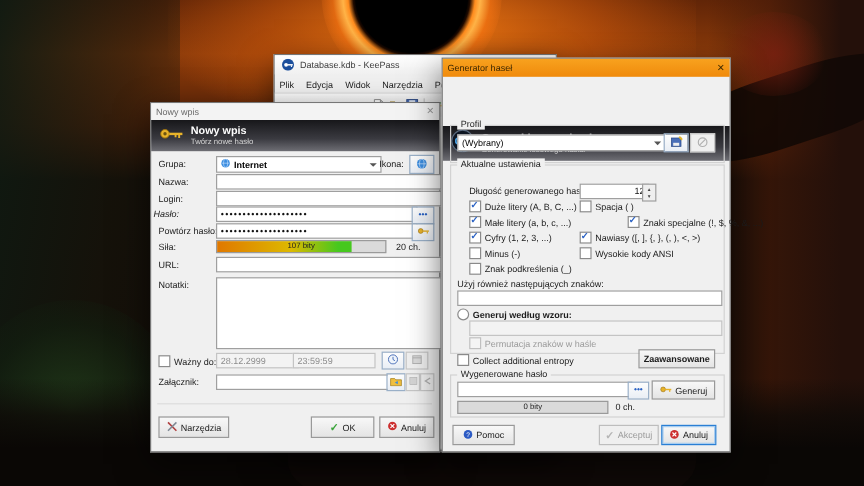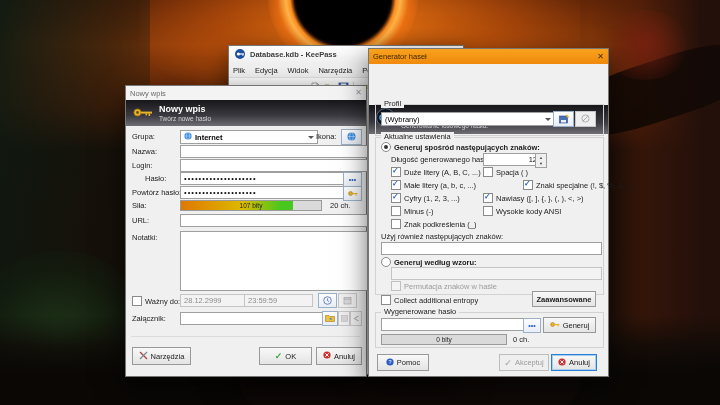--- a/index.html
+++ b/index.html
@@ -79,21 +79,21 @@
   <div class="abs bg-eclipse"></div>
   <div class="abs bg-left"></div>
   <div class="abs bg-leaves"></div>
   <div class="abs bg-right"></div>
   <div class="abs bg-branch"></div>
   <div class="abs bg-redleaf"></div>
   <div class="abs bg-bottom"></div>
   <div class="abs bg-trunk"></div>
 
   <div class="win" style="left:228px;top:45px;width:234px;height:328px;">
-    <div class="titlebar" style="height:16px;background:linear-gradient(#fefefe,#f1f1f1);color:#3c3c3c;font-weight:bold;">
+    <div class="titlebar" style="height:16px;background:linear-gradient(#fefefe,#f1f1f1);color:#3c3c3c;">
       <span class="tb-icon">
         <svg width="10" height="10" viewBox="0 0 10 10">
             <circle cx="5" cy="5" r="5" fill="#1c4f9c"></circle>
             <circle cx="3.4" cy="5" r="1.6" fill="#fff"></circle>
             <rect x="4.6" y="4.4" width="4.4" height="1.2" fill="#fff"></rect>
             <rect x="7.4" y="5.4" width="1" height="1.4" fill="#fff"></rect>
           </svg>
       </span>
       <span>Database.kdb - KeePass</span>
     </div>
@@ -207,21 +207,21 @@
             <path d="M0.6 4h6.8" stroke="#cfe6ff" stroke-width="0.5"></path>
           </svg></span>
     </div>
 
     <span class="lbl abs" style="left:6px;top:61px;">Nazwa:</span>
     <div class="field" style="left:54px;top:59px;width:180px;"></div>
 
     <span class="lbl abs" style="left:6px;top:75px;">Login:</span>
     <div class="field" style="left:54px;top:73px;width:180px;"></div>
 
-    <span class="lbl abs" style="left:19px;top:88px;">Hasło:</span>
+    <span class="lbl abs" style="left:2px;top:88px;font-style:italic;">Hasło:</span>
     <div class="field" style="left:54px;top:86px;width:160px;letter-spacing:1px;">••••••••••••••••••••</div>
     <div class="iconbtn" style="left:217px;top:86px;width:17px;height:13px;color:#2a62c4;font-weight:bold;">•••</div>
 
     <span class="lbl abs" style="left:6px;top:102px;">Powtórz hasło:</span>
     <div class="field" style="left:54px;top:100px;width:160px;letter-spacing:1px;">••••••••••••••••••••</div>
     <div class="iconbtn" style="left:217px;top:100px;width:17px;height:13px;">
       <span><svg width="10" height="7" viewBox="0 0 10 7">
             <circle cx="2.6" cy="3.5" r="2" fill="#e8b32a" stroke="#9a7010" stroke-width="0.5"></circle>
             <rect x="4.4" y="3" width="5" height="1.2" fill="#e8b32a"></rect>
             <rect x="7.6" y="4" width="1" height="1.6" fill="#e8b32a"></rect>
@@ -336,24 +336,20 @@
     <div class="iconbtn dis" style="left:206px;top:62px;width:19px;height:14px;">
       <span><svg width="9" height="9" viewBox="0 0 9 9">
             <circle cx="4.5" cy="4.5" r="3.6" fill="none" stroke="#b0b0b0" stroke-width="1"></circle>
             <path d="M2 7 7 2" stroke="#b0b0b0" stroke-width="1"></path>
           </svg></span>
     </div>
 
     <div class="gbox" style="left:6px;top:88px;width:227px;height:156px;"></div>
     <span class="gbox-lbl" style="left:12px;top:83px;">Aktualne ustawienia</span>
 
-    <div class="row" style="left:12px;top:93px;font-weight:bold;">
-      <span class="radio sel"></span>
-      <span>Generuj spośród następujących znaków:</span>
-    </div>
 
     <span class="lbl abs" style="left:22px;top:106px;">Długość generowanego hasła:</span>
     <div class="field" style="left:114px;top:104px;width:50px;justify-content:flex-end;">12</div>
     <div class="abs" style="left:166px;top:104px;width:10px;height:13px;border:1px solid #9f9f9f;background:#efefef;display:flex;flex-direction:column;align-items:center;justify-content:space-around;font-size:4px;color:#444;">
       <span>▲</span>
       <span>▼</span>
     </div>
 
     <div class="row" style="left:22px;top:118px;">
       <span class="cb checked"></span>

